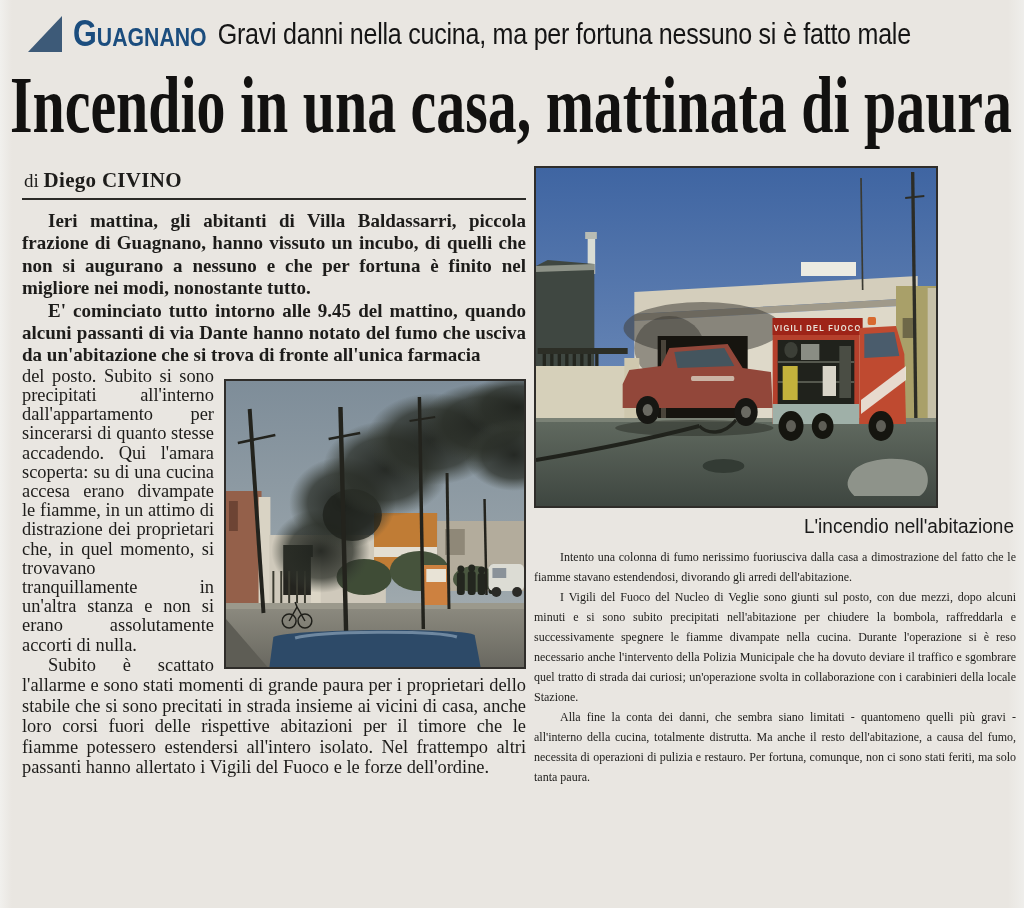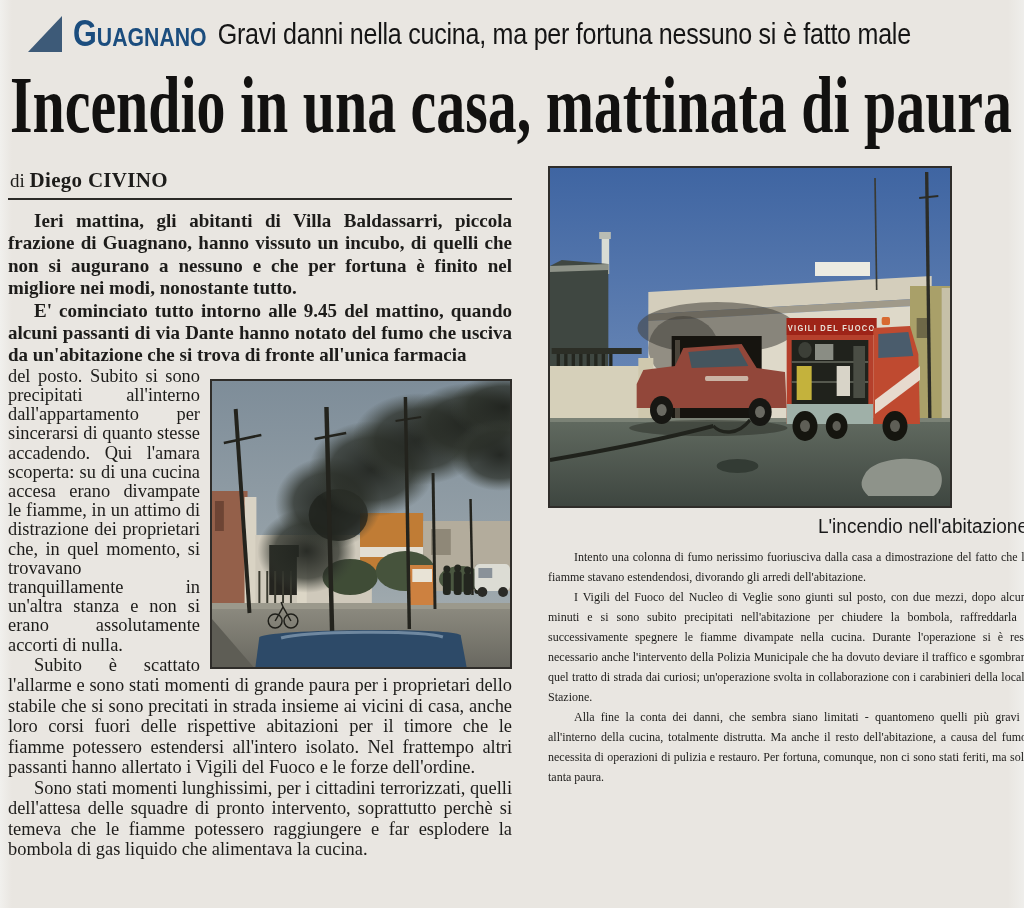--- a/index.html
+++ b/index.html
@@ -14,21 +14,21 @@
   .kicker-scale{display:flex;align-items:center;gap:13px;transform:scaleX(.85);transform-origin:left center;white-space:nowrap;}
   .triangle{width:40px;height:36px;background:#3d5a78;clip-path:polygon(100% 0,100% 100%,0 100%);flex:0 0 auto;}
   .kicker-tag{font-family:"Liberation Sans",sans-serif;font-weight:bold;font-variant:small-caps;
     font-size:36px;color:#1b4d7e;letter-spacing:0;}
   .kicker-text{font-family:"Liberation Sans",sans-serif;font-size:29.5px;color:#151515;letter-spacing:-.3px;}
   
   .headline{margin:2px 0 0 0;}
   .headline svg{display:block;}
   .headline text{font-family:"Liberation Serif",serif;fill:#121110;}
   
-  .content{display:flex;gap:36px;margin-top:14px;}
+  .content{display:flex;gap:8px;margin-top:14px;justify-content:flex-end;}
   .col-left{width:504px;flex:0 0 auto;}
   .col-right{width:482px;flex:0 0 auto;}
   
   .byline{font-size:19px;padding:2px 0 5px 2px;border-bottom:2px solid #2b2a27;margin-bottom:10px;}
   .byline b{font-size:21px;letter-spacing:.3px;}
   
   p.para{margin:0;text-align:justify;text-indent:26px;hyphens:auto;-webkit-hyphens:auto;}
   .para-std{font-size:19px;line-height:22.4px;font-weight:bold;}
   .para-wrap{font-size:18.4px;line-height:19.2px;text-indent:0 !important;}
   .para-bottom{font-size:18.4px;line-height:20.5px;}
@@ -161,21 +161,20 @@
             <path d="M64,240 L72,226 L80,240 M72,226 L70,221"></path>
           </g>
 
           <path d="M48,256 C60,248 240,246 252,254 L258,286 L44,286 Z" fill="#2d4a68"></path>
           <path d="M70,257 C95,250 212,249 234,256" stroke="#6f88a0" stroke-width="3" fill="none"></path>
         </svg>
       </figure>
 
       <p class="para para-wrap">del posto. Subito si sono precipitati all'interno dall'appartamento per sincerarsi di quanto stesse accadendo. Qui l'amara scoperta: su di una cucina accesa erano divampate le fiamme, in un attimo di distrazione dei proprietari che, in quel momento, si trovavano tranquillamente in un'altra stanza e non si erano assolutamente accorti di nulla.</p>
       <p class="para para-bottom">Subito è scattato l'allarme e sono stati momenti di grande paura per i proprietari dello stabile che si sono precitati in strada insieme ai vicini di casa, anche loro corsi fuori delle rispettive abitazioni per il timore che le fiamme potessero estendersi all'intero isolato. Nel frattempo altri passanti hanno allertato i Vigili del Fuoco e le forze dell'ordine.</p>
-      <p class="para para-bottom">Sono stati momenti lunghissimi, per i cittadini terrorizzati, quelli dell'attesa delle squadre di pronto intervento, soprattutto perchè si temeva che le fiamme potessero raggiungere e far esplodere la bombola di gas liquido che alimentava la cucina.</p>
     </div>
 
     <div class="col-right">
 
       <figure class="photo photo-right">
         <svg viewBox="0 0 480 338" preserveAspectRatio="none">
           <defs>
             <linearGradient id="rsky" x1="0" y1="0" x2="0" y2="1">
               <stop offset="0" stop-color="#3f65a2"></stop>
                 <stop offset="1" stop-color="#7e98bf"></stop>

